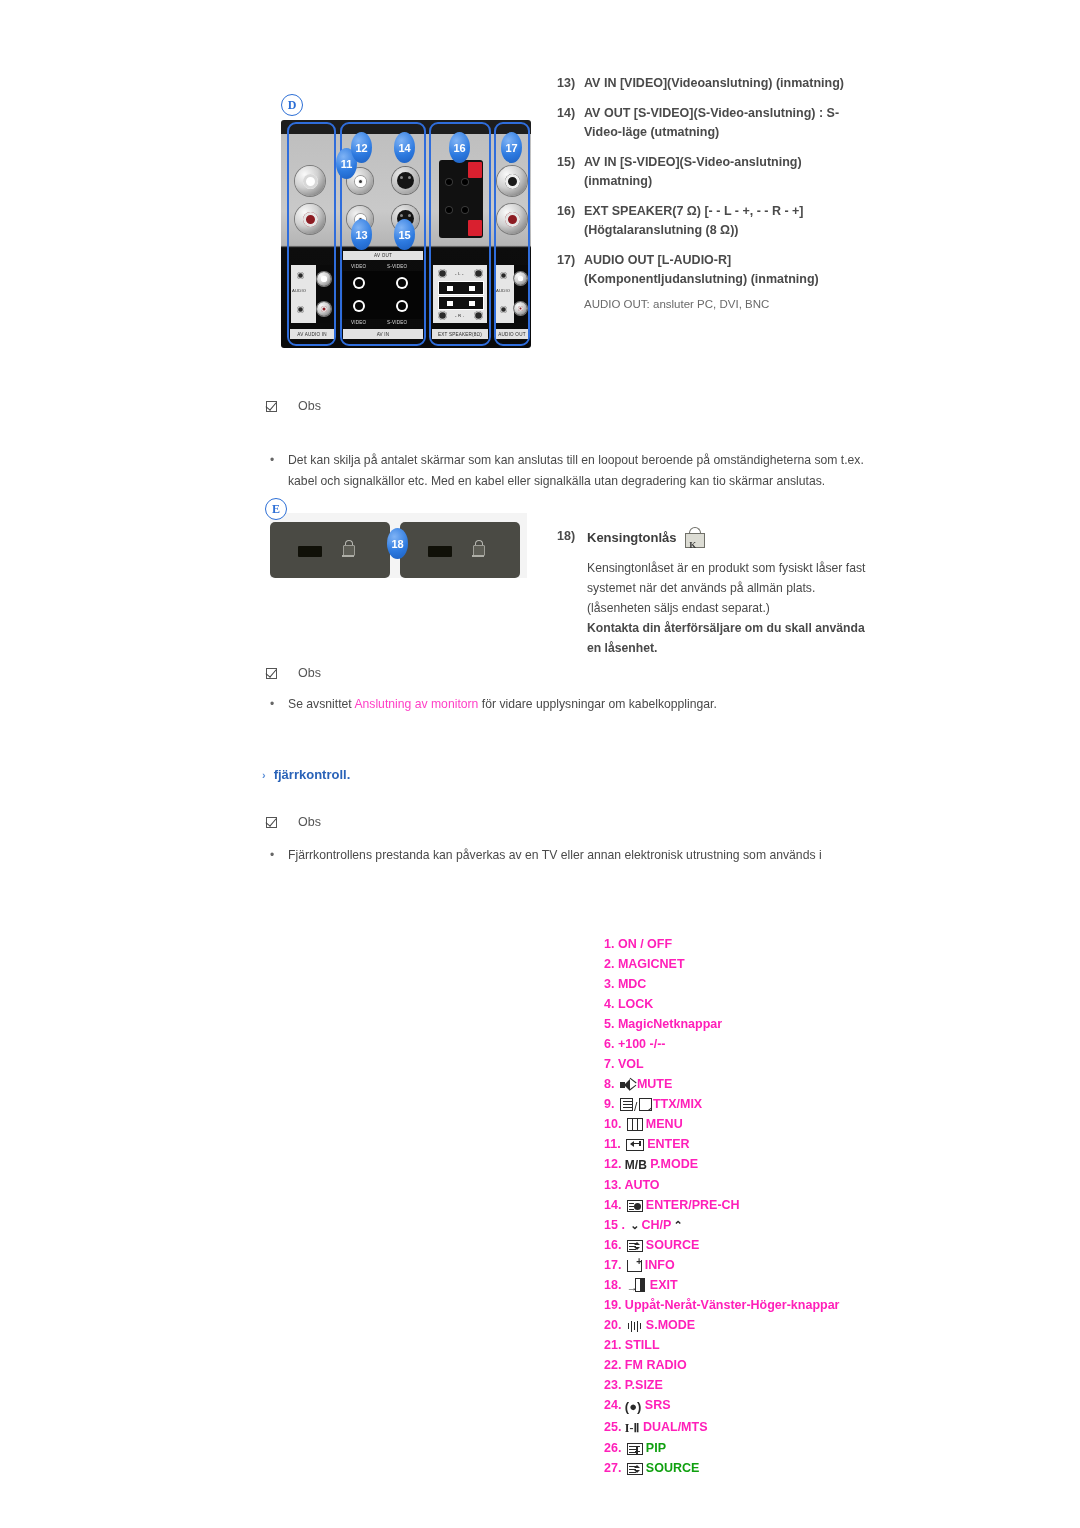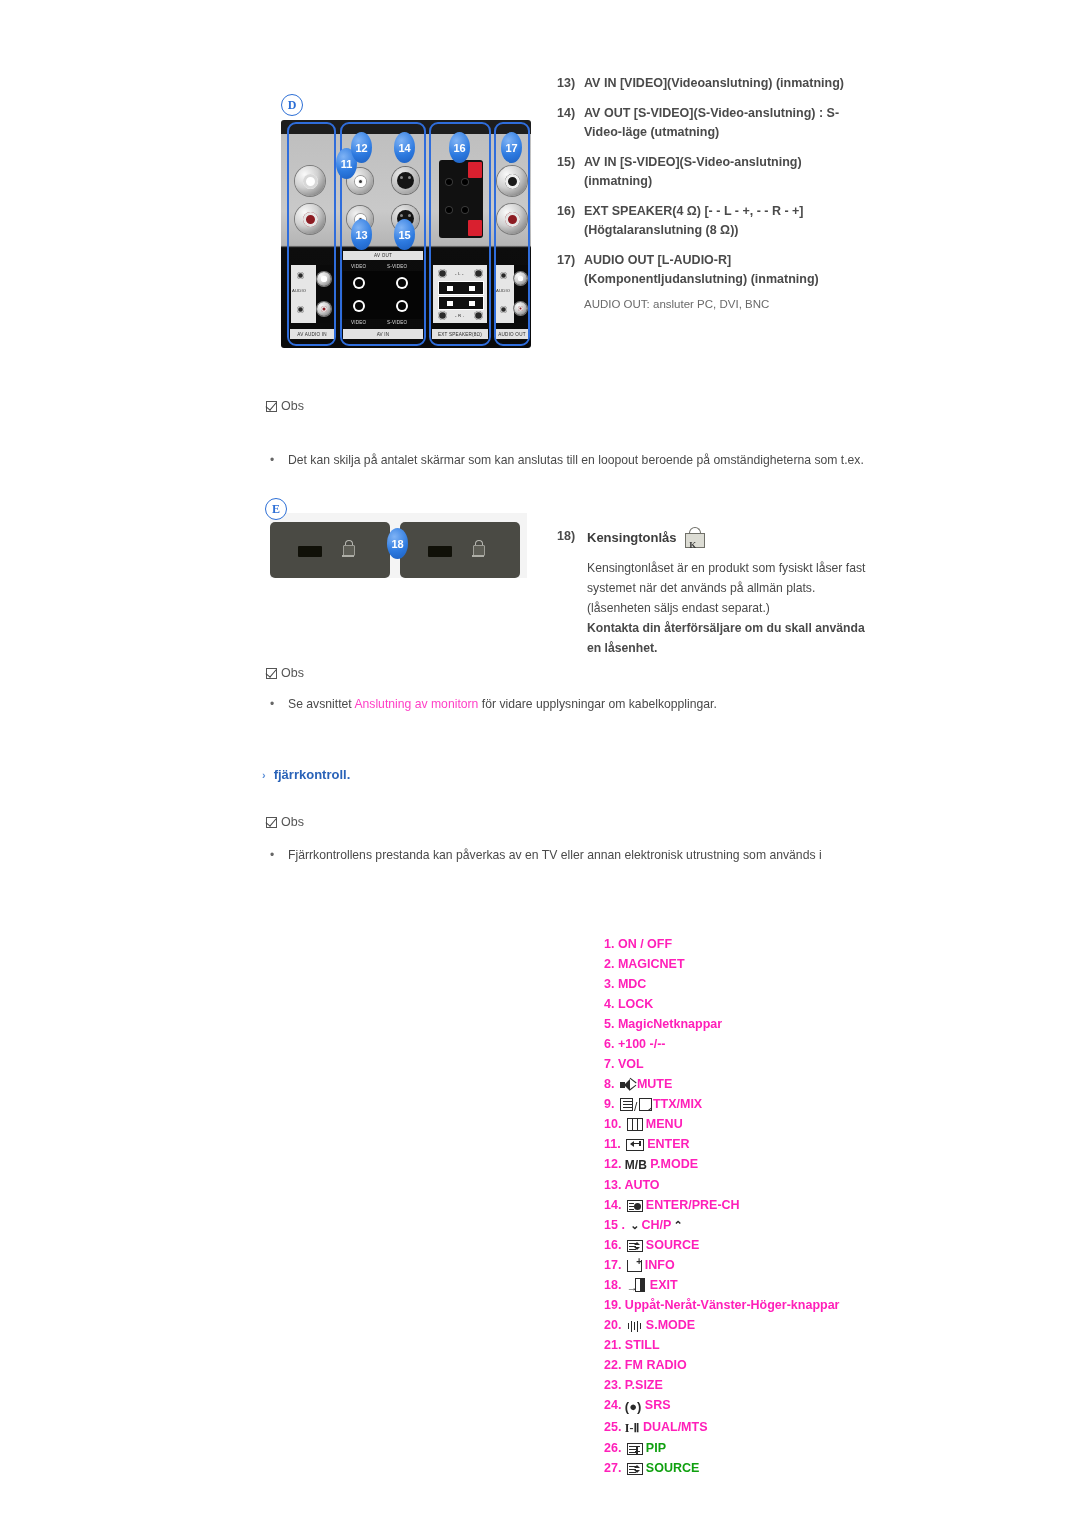--- a/index.html
+++ b/index.html
@@ -144,21 +144,21 @@
   .termbox span{width:6px;height:5px;background:#fff;display:block;}
 
   
   .deflist { position: absolute; left: 557px; top: 74px; width: 330px; }
   .defrow { display: flex; margin-bottom: 11px; }
   .defnum { width: 27px; flex: 0 0 27px; font-size: 12.5px; font-weight: bold; color: #4a4a4a; line-height: 19px;}
   .defbody { flex: 1; font-size: 12.5px; font-weight: bold; color: #4a4a4a; line-height: 19px;}
   .subnote { margin-top: 6px; font-weight: normal; font-size: 11.5px; color: #6a6a6a; }
 
   
-  .obs-row { position: absolute; display: flex; align-items: center; gap: 4px; }
+  .obs-row { position: absolute; display: flex; align-items: center; gap: 21px; }
   .chk {
     width: 11px; height: 11px;
     border: 1.4px solid #555;
     position: relative;
     display:block;
     box-sizing:border-box;
   }
   .chk::after{
     content:"";
     position:absolute;
@@ -457,21 +457,21 @@
       <div class="defnum">15)</div>
       <div class="defbody">
         <span>AV IN [S-VIDEO](S-Video-anslutning)</span><br>
         <span>(inmatning)</span>
       </div>
     </div>
 
     <div class="defrow">
       <div class="defnum">16)</div>
       <div class="defbody">
-        <span>EXT SPEAKER(4 Ω) [- - L - +, - - R - +]</span><br>
+        <span>EXT SPEAKER(7 Ω) [- - L - +, - - R - +]</span><br>
         <span>(Högtalaranslutning (8 Ω))</span>
       </div>
     </div>
 
     <div class="defrow">
       <div class="defnum">17)</div>
       <div class="defbody">
         <span>AUDIO OUT [L-AUDIO-R]</span><br>
         <span>(Komponentljudanslutning) (inmatning)</span>
         <div class="subnote">AUDIO OUT: ansluter PC, DVI, BNC</div>
@@ -483,20 +483,21 @@
 
 <div class="obs-row" style="left:266px;top:399px;">
   <span class="chk"></span>
   <span class="obs-label">Obs</span>
 </div>
 
 <div class="bullet-row" style="left:266px;top:450px;width:620px;">
   <div class="bullet-dot">•</div>
   <div class="bullet-text">
     <span>Det kan skilja på antalet skärmar som kan anslutas till en loopout beroende på omständigheterna som t.ex.</span><br>
+    <span>kabel och signalkällor etc. Med en kabel eller signalkälla utan degradering kan tio skärmar anslutas.</span>
   </div>
 </div>
 
 <div id="sec-e">
 
   <div class="badge-letter" style="position:absolute;left:265px;top:498px;z-index:5;">E</div>
 
   <div class="kens-art">
     <div class="kens-plate" style="left:0px;">
       <div class="kens-slot"></div>

